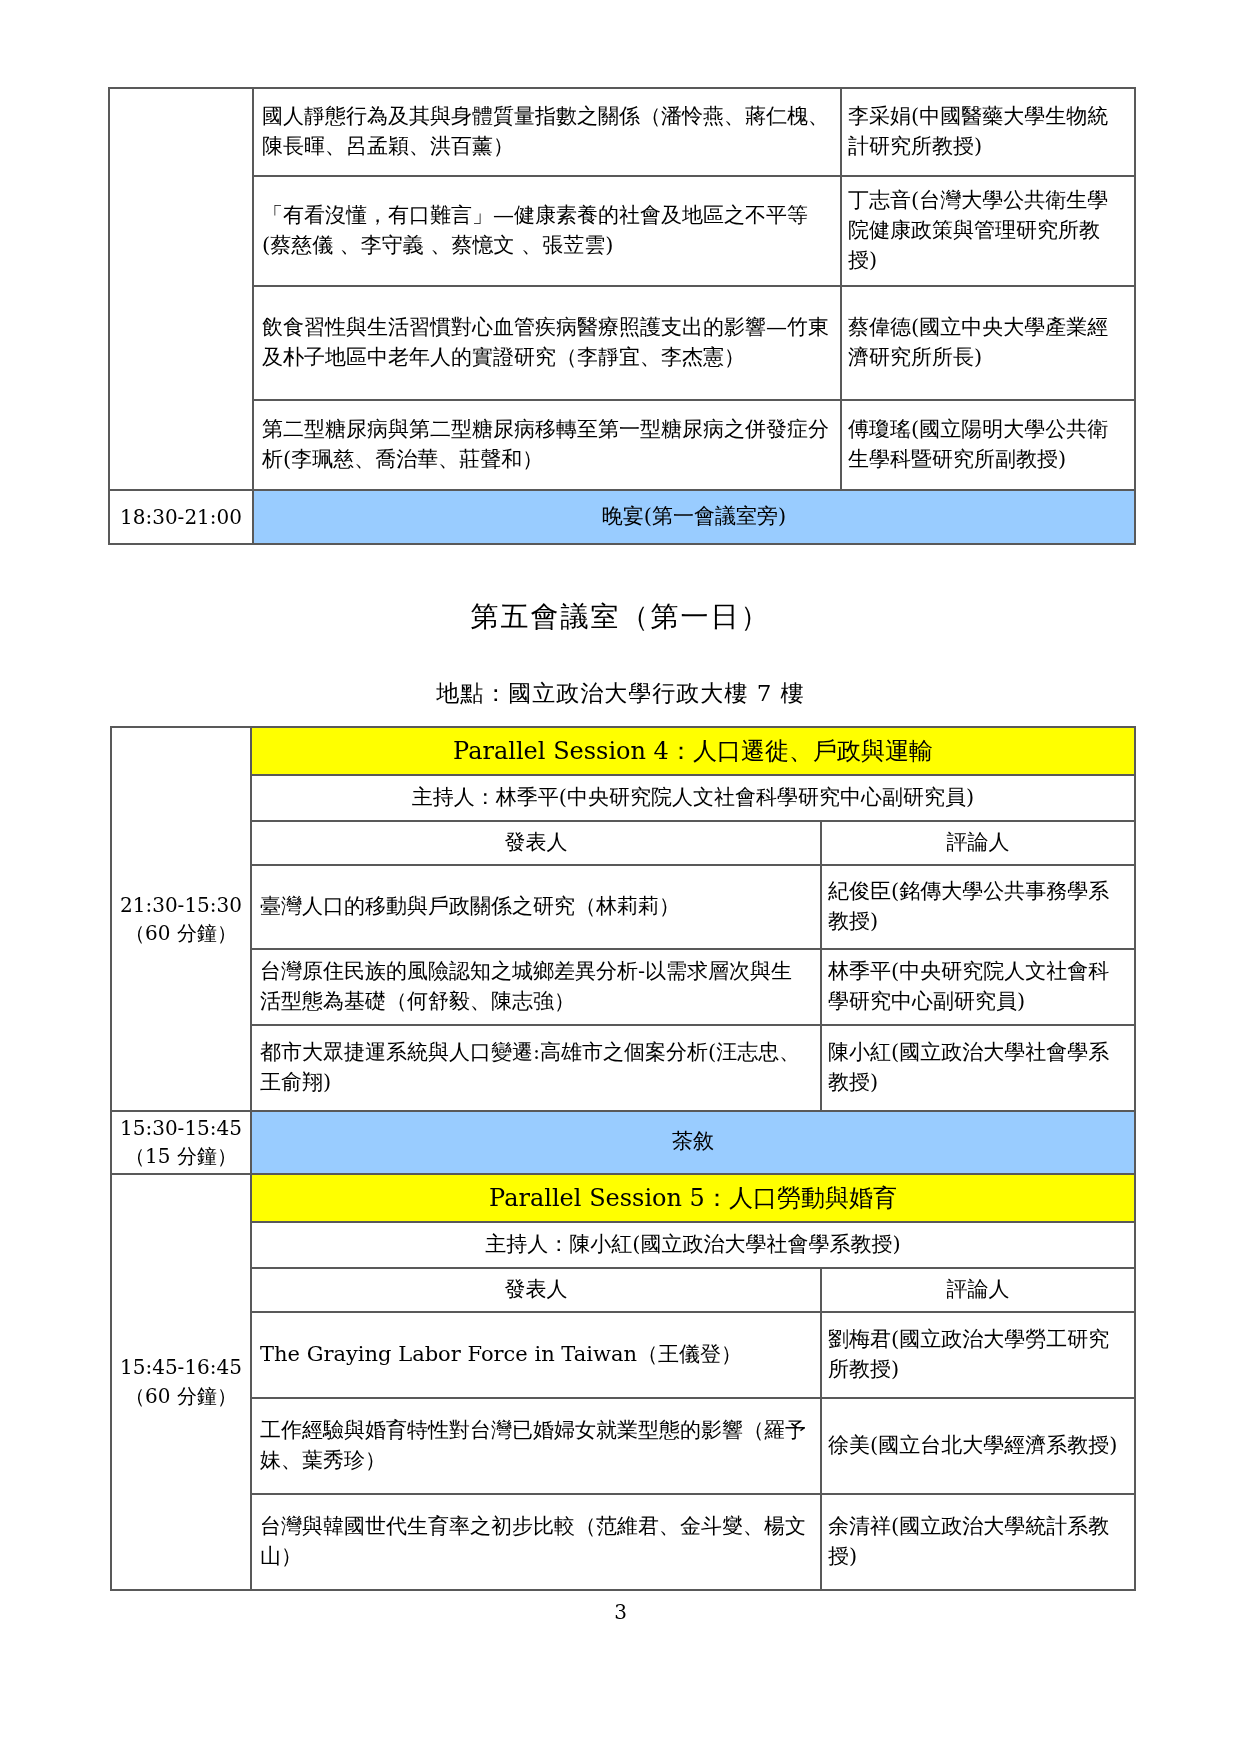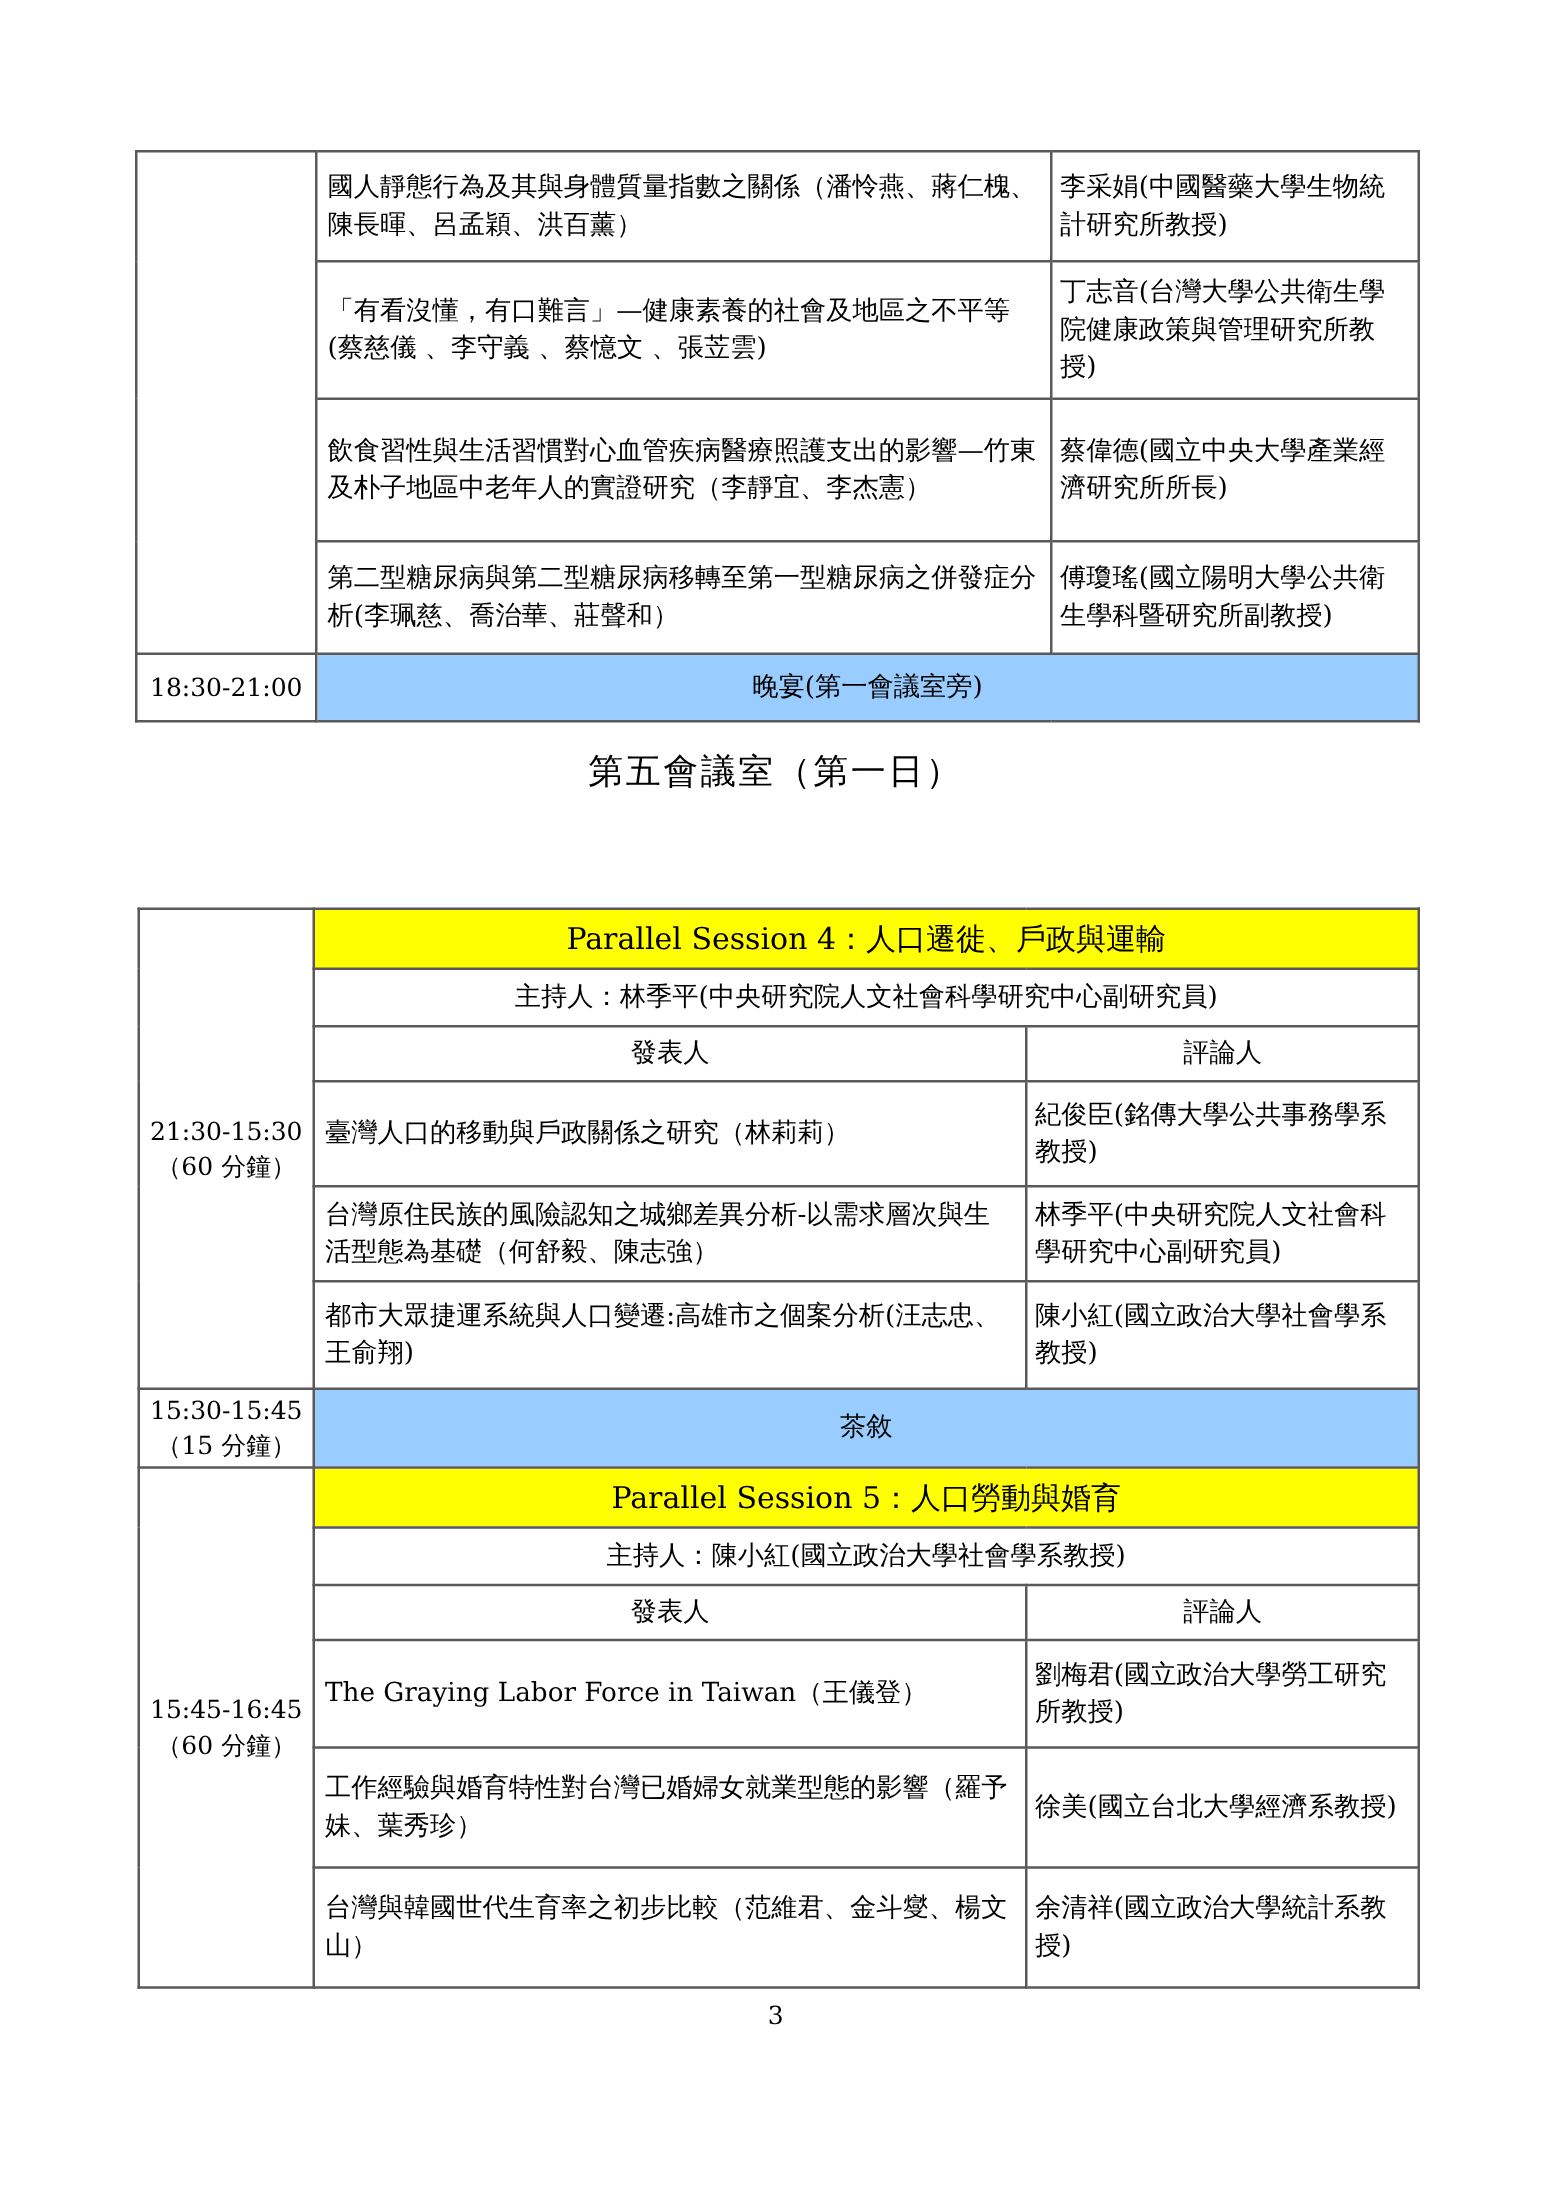--- a/index.html
+++ b/index.html
@@ -15,21 +15,21 @@
   table{border-collapse:collapse;table-layout:fixed;position:absolute;}
   td{
     border:2px solid #595959;
     vertical-align:middle;
     font-size:21px;
     line-height:1.42;
     padding:2px 8px;
     word-break:break-all;
     overflow:hidden;
   }
-  #table1{left:108px;top:120px;width:1026px;}
+  #table1{left:108px;top:87px;width:1026px;}
   #table2{left:110px;top:726px;width:1024px;}
   .time-cell{
     text-align:center;
     font-size:20px;
     padding:2px 2px;
     letter-spacing:0px;
   }
   .title-cell{text-align:left;}
   .comm-cell{text-align:left;padding:0 6px;}
   .blue-cell{background:#99CCFF;text-align:center;}
@@ -83,20 +83,21 @@
       <td class="comm-cell">傅瓊瑤(國立陽明大學公共衛生學科暨研究所副教授)</td>
     </tr>
     <tr class="t1r5">
       <td class="time-cell">18:30-21:00</td>
       <td class="blue-cell" colspan="2">晚宴(第一會議室旁)</td>
     </tr>
   </tbody>
     </table>
 
   <div class="section-title">第五會議室（第一日）</div>
+  <div class="section-location">地點：國立政治大學行政大樓 7 樓</div>
 
   <table id="table2">
     <colgroup>
         <col style="width:140px">
         <col style="width:570px">
         <col style="width:314px">
       </colgroup>
 
     <tbody>
         <tr class="t2hdr">

